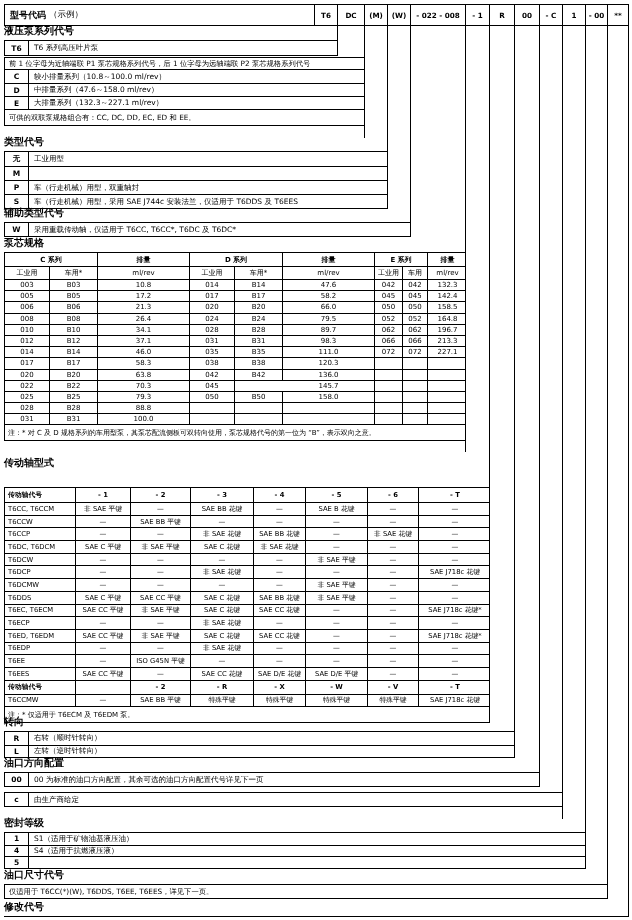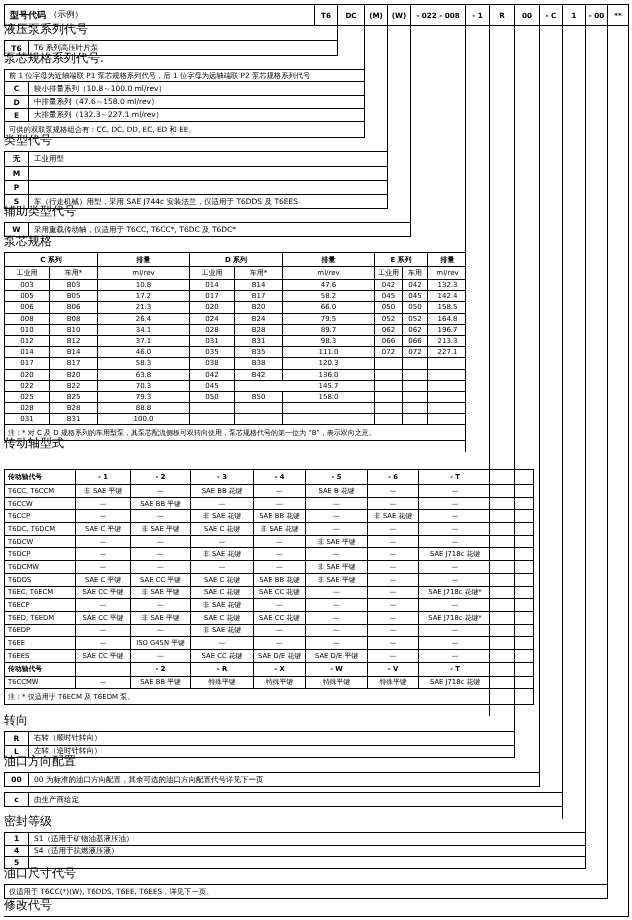--- a/index.html
+++ b/index.html
@@ -5,21 +5,21 @@
 *{box-sizing:border-box;margin:0;padding:0}
 html,body{background:#fff}
 .page{position:relative;width:632px;height:920px;background:#fff;color:#000;
   font-family:"DejaVu Sans","Liberation Sans",sans-serif;overflow:hidden}
 .hdr{position:absolute;left:4px;top:4px;width:625px;height:22px;border:1px solid #000;display:flex}
 .hdr-title{flex:1;display:flex;align-items:center;padding-left:5px;font-size:8.5px;gap:3px;overflow:hidden;white-space:nowrap}
 .hdr-title .b{font-weight:700;font-size:9px}
 .hcell{border-left:1px solid #000;display:flex;align-items:center;justify-content:center;
   font-weight:700;font-size:7.2px;white-space:nowrap;overflow:hidden}
 .sec{position:absolute;left:4px}
-.sec-title{font-weight:400;font-size:12px;display:flex;align-items:flex-end;padding-bottom:2px;white-space:nowrap}
+.sec-title{font-weight:700;font-size:10px;display:flex;align-items:flex-end;padding-bottom:2px;white-space:nowrap}
 .box{border:1px solid #000;background:#fff}
 .row{display:flex;height:var(--rh,13px);align-items:stretch}
 .row:not(:first-child){border-top:1px solid #000}
 .rows .row:first-child{border-top:none}
 .code{width:24px;display:flex;align-items:center;justify-content:center;border-right:1px solid #000;
   font-weight:700;font-size:7.5px;flex:none}
 .rdesc{flex:1;display:flex;align-items:center;padding-left:5px;font-size:7.5px;white-space:nowrap;overflow:hidden}
 .prow{display:flex;align-items:center;padding-left:4px;font-size:7.3px;white-space:nowrap;overflow:hidden}
 .bb{border-bottom:1px solid #000}
 .bt{border-top:1px solid #000}
@@ -71,21 +71,20 @@
     <div class="sec-title" style="height:13px">液压泵系列代号</div>
     <div class="box rows" style="--rh:14px">
         <div class="row">
           <div class="code">T6</div>
           <div class="rdesc">T6 系列高压叶片泵</div>
         </div>
       </div>
   </div>
 
   <div class="sec" style="top:57px;width:361px">
-    <div class="sec-title" style="height:12px">泵芯规格系列代号.</div>
     <div class="box">
       <div class="prow bb" style="height:12px">前 1 位字母为近轴端联 P1 泵芯规格系列代号，后 1 位字母为远轴端联 P2 泵芯规格系列代号</div>
       <div class="rows" style="--rh:13px">
           <div class="row">
             <div class="code">C</div>
             <div class="rdesc">较小排量系列（10.8～100.0 ml/rev）</div>
           </div>
           <div class="row">
             <div class="code">D</div>
             <div class="rdesc">中排量系列（47.6～158.0 ml/rev）</div>
@@ -104,20 +103,21 @@
     <div class="box rows" style="--rh:14px">
         <div class="row">
           <div class="code">无</div>
           <div class="rdesc">工业用型</div>
         </div>
         <div class="row">
           <div class="code">M</div>
         </div>
         <div class="row">
           <div class="code">P</div>
+          <div class="rdesc">车（行走机械）用型，双重轴封</div>
         </div>
         <div class="row">
           <div class="code">S</div>
           <div class="rdesc">车（行走机械）用型，采用 SAE J744c 安装法兰，仅适用于 T6DDS 及 T6EES</div>
         </div>
       </div>
   </div>
 
   <div class="sec" style="top:210px;width:407px">
     <div class="sec-title" style="height:12px">辅助类型代号</div>
@@ -291,21 +291,21 @@
           <div class="tc" style="width: 48px;"></div>
           <div class="tc" style="width: 92px;"></div>
           <div class="tc" style="width: 28px;"></div>
           <div class="tc" style="width: 25px;"></div>
           <div class="tc" style="width: 39px;"></div>
         </div>
         <div class="noterow">注：* 对 C 及 D 规格系列的车用型泵，其泵芯配流侧板可双转向使用，泵芯规格代号的第一位为 “B”，表示双向之意。</div>
       </div>
   </div>
 
-  <div class="sec" style="top:442px;width:530px">
+  <div class="sec" style="top:460px;width:486px">
     <div class="sec-title" style="height:12px">传动轴型式</div>
     <div class="box shaft" style="margin-top:15px">
         <div class="trow sh">
           <div class="tc b lft" style="width: 71px;">传动轴代号</div>
           <div class="tc b" style="width: 55px;">- 1</div>
           <div class="tc b" style="width: 60px;">- 2</div>
           <div class="tc b" style="width: 63px;">- 3</div>
           <div class="tc b" style="width: 52px;">- 4</div>
           <div class="tc b" style="width: 62px;">- 5</div>
           <div class="tc b" style="width: 51px;">- 6</div>

